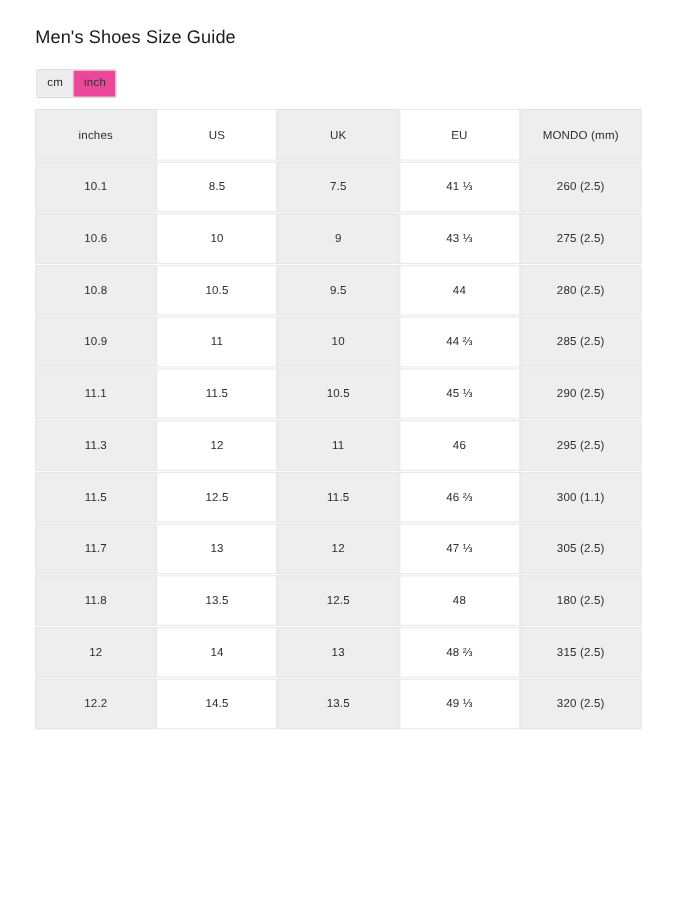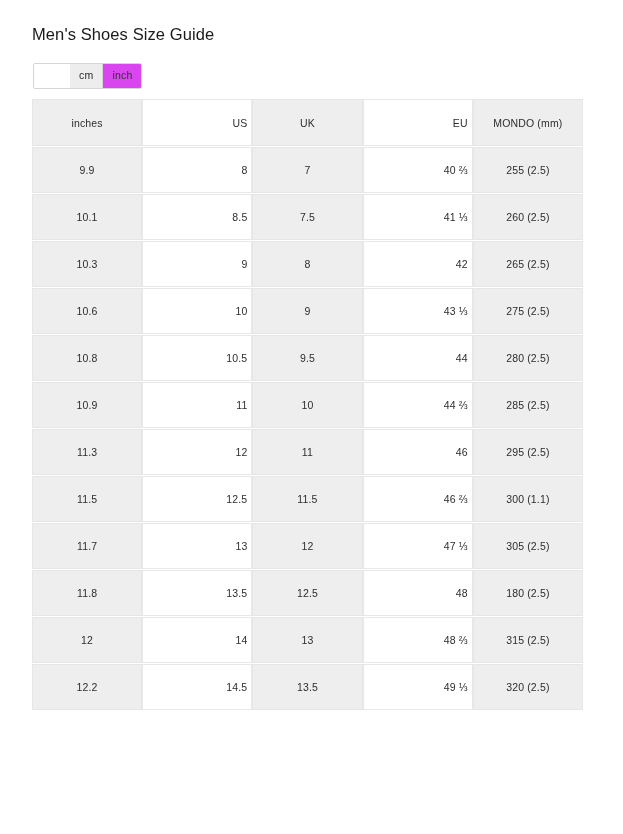--- a/index.html
+++ b/index.html
@@ -44,33 +44,32 @@
     border-radius: 2px;
     overflow: hidden;
     background: #ffffff;
   }
   .unit-btn {
     font-family: "Liberation Sans", sans-serif;
     font-size: 10.5px;
     line-height: 1;
     color: #333333;
     padding: 6px 9px 7px 9px;
-    background: #d946ef;
+    background: #ec4899;
     border: 0;
     border-right: 1px solid #d6d6d6;
     cursor: pointer;
     min-width: 15px;
     text-align: center;
     letter-spacing: 0.2px;
   }
   .unit-btn:last-child { border-right: 0; }
   .unit-btn.is-active {
     background: #ededed;
     color: #2b2b2b;
-    margin-left: 36px;
   }
 
   
   .size-table-wrap {
     position: absolute;
     left: 32px;
     top: 98px;
     width: 551px;
   }
   table.size-table {
@@ -97,21 +96,20 @@
   
   table.size-table th.col-shade,
   table.size-table td.col-shade {
     background: #eeeeee;
     border-color: #e6e6e6;
   }
   table.size-table th.col-plain,
   table.size-table td.col-plain {
     background: #ffffff;
     border-color: #e8e8e8;
-    text-align: right;
   }
   table.size-table th { height: 45px; margin-left: 20px; }
 </style>
 </head>
 <body>
 
 <div class="page">
 
   <h1 class="page-title">Men's Shoes Size Guide</h1>
 
@@ -126,41 +124,27 @@
         <tr id="header-row">
             <th class="col-shade">inches</th>
             <th class="col-plain">US</th>
             <th class="col-shade">UK</th>
             <th class="col-plain">EU</th>
             <th class="col-shade">MONDO (mm)</th>
           </tr>
       </thead>
       <tbody id="table-body">
           <tr>
-            <td class="col-shade">9.9</td>
-            <td class="col-plain">8</td>
-            <td class="col-shade">7</td>
-            <td class="col-plain">40 ⅔</td>
-            <td class="col-shade">255 (2.5)</td>
-          </tr>
-          <tr>
             <td class="col-shade">10.1</td>
             <td class="col-plain">8.5</td>
             <td class="col-shade">7.5</td>
             <td class="col-plain">41 ⅓</td>
             <td class="col-shade">260 (2.5)</td>
           </tr>
           <tr>
-            <td class="col-shade">10.3</td>
-            <td class="col-plain">9</td>
-            <td class="col-shade">8</td>
-            <td class="col-plain">42</td>
-            <td class="col-shade">265 (2.5)</td>
-          </tr>
-          <tr>
             <td class="col-shade">10.6</td>
             <td class="col-plain">10</td>
             <td class="col-shade">9</td>
             <td class="col-plain">43 ⅓</td>
             <td class="col-shade">275 (2.5)</td>
           </tr>
           <tr>
             <td class="col-shade">10.8</td>
             <td class="col-plain">10.5</td>
             <td class="col-shade">9.5</td>
@@ -168,20 +152,27 @@
             <td class="col-shade">280 (2.5)</td>
           </tr>
           <tr>
             <td class="col-shade">10.9</td>
             <td class="col-plain">11</td>
             <td class="col-shade">10</td>
             <td class="col-plain">44 ⅔</td>
             <td class="col-shade">285 (2.5)</td>
           </tr>
           <tr>
+            <td class="col-shade">11.1</td>
+            <td class="col-plain">11.5</td>
+            <td class="col-shade">10.5</td>
+            <td class="col-plain">45 ⅓</td>
+            <td class="col-shade">290 (2.5)</td>
+          </tr>
+          <tr>
             <td class="col-shade">11.3</td>
             <td class="col-plain">12</td>
             <td class="col-shade">11</td>
             <td class="col-plain">46</td>
             <td class="col-shade">295 (2.5)</td>
           </tr>
           <tr>
             <td class="col-shade">11.5</td>
             <td class="col-plain">12.5</td>
             <td class="col-shade">11.5</td>

